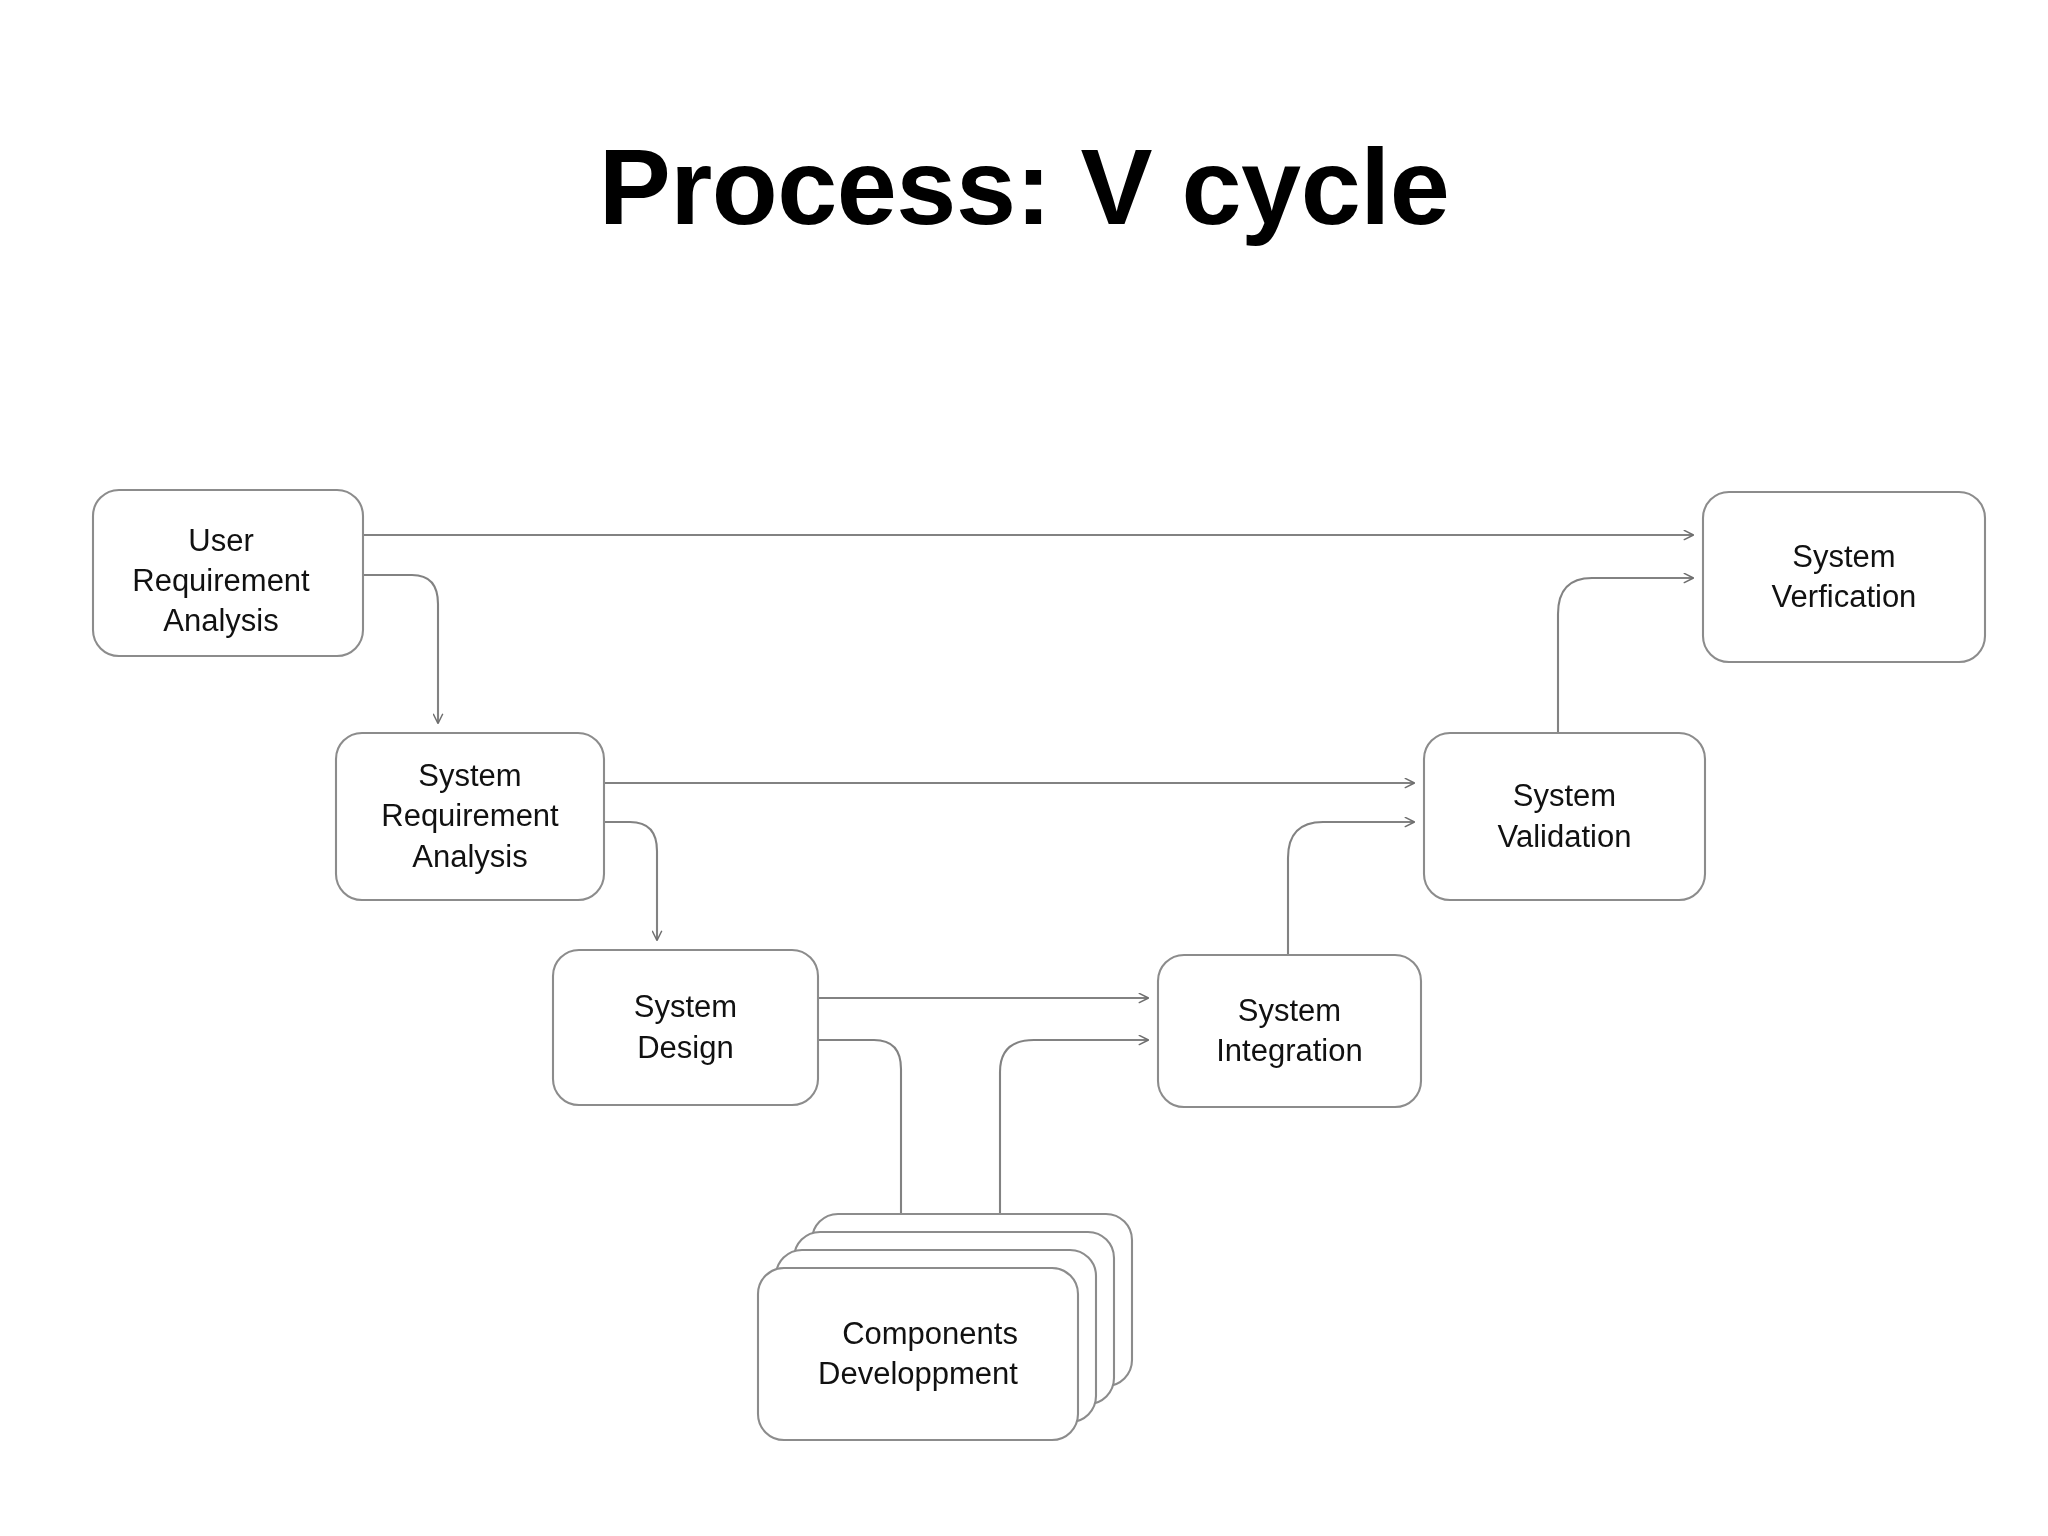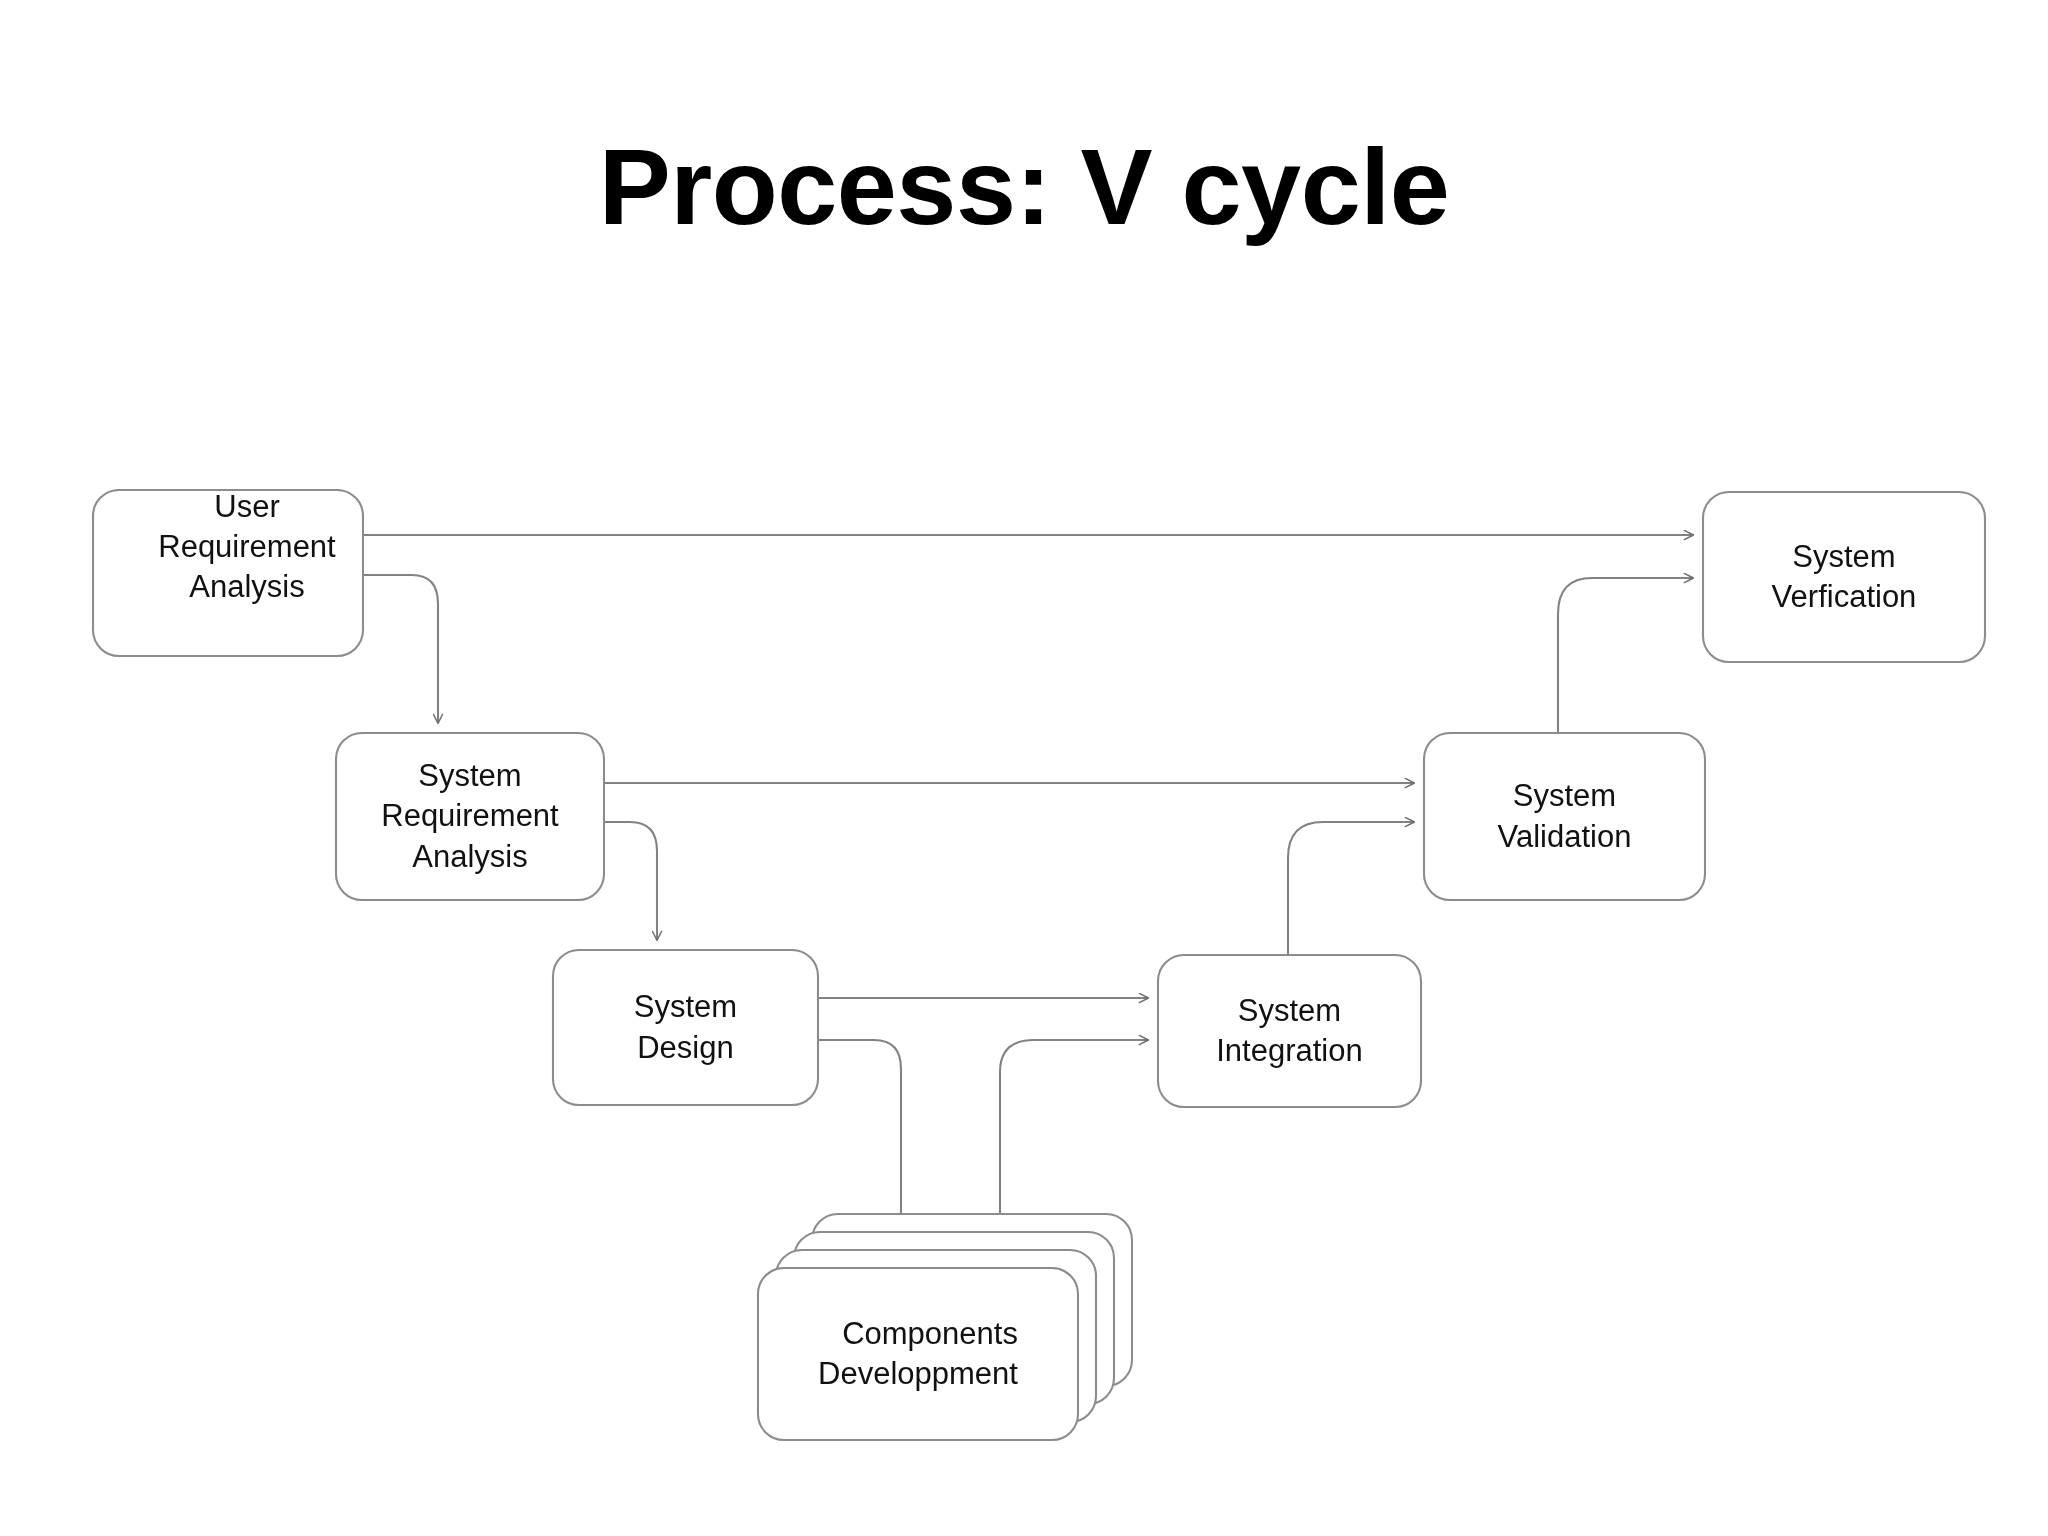--- a/index.html
+++ b/index.html
@@ -106,21 +106,21 @@
       <rect x="758" y="1268" width="320" height="172" rx="26" ry="26" fill="#ffffff" stroke="#8c8c8c" stroke-width="2.1"></rect>
 
       <rect x="1158" y="955" width="263" height="152" rx="26" ry="26" fill="#ffffff" stroke="#8c8c8c" stroke-width="2.1"></rect>
 
       <rect x="1424" y="733" width="281" height="167" rx="26" ry="26" fill="#ffffff" stroke="#8c8c8c" stroke-width="2.1"></rect>
 
       <rect x="1703" y="492" width="282" height="170" rx="26" ry="26" fill="#ffffff" stroke="#8c8c8c" stroke-width="2.1"></rect>
     </g>
   </svg>
 
-  <div class="node-label" style="left:93px; top:464px; width:256px; height:166px;padding-left:26px;">User
+  <div class="node-label" style="left:93px; top:498px; width:256px; height:166px;">User
 Requirement
 Analysis</div>
 
   <div class="node-label" style="left:336px; top:733px; width:268px; height:167px;">System
 Requirement
 Analysis</div>
 
   <div class="node-label" style="left:553px; top:950px; width:265px; height:155px;">System
 Design</div>
 

